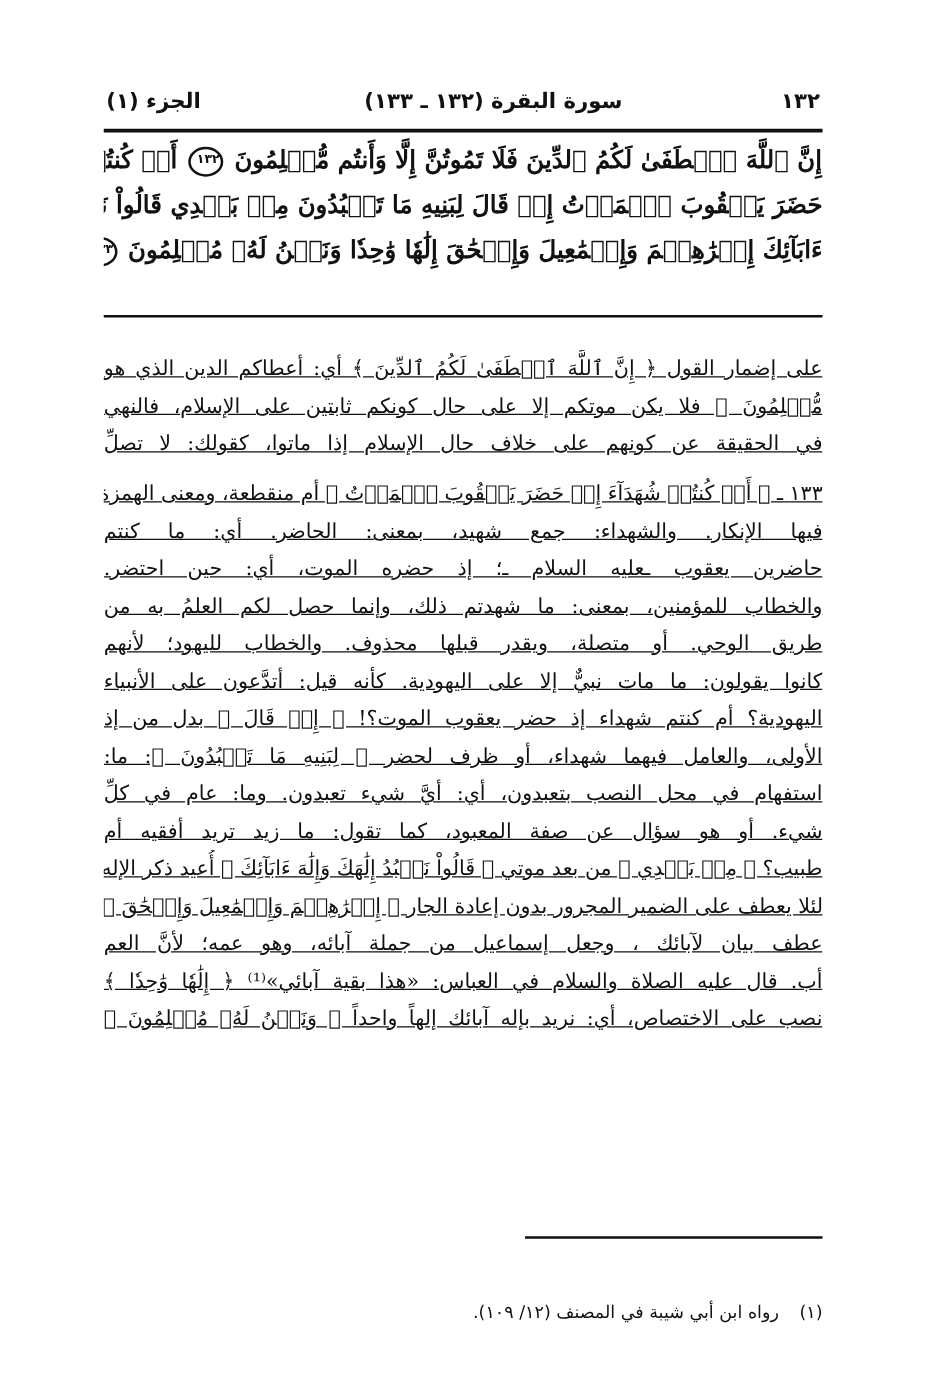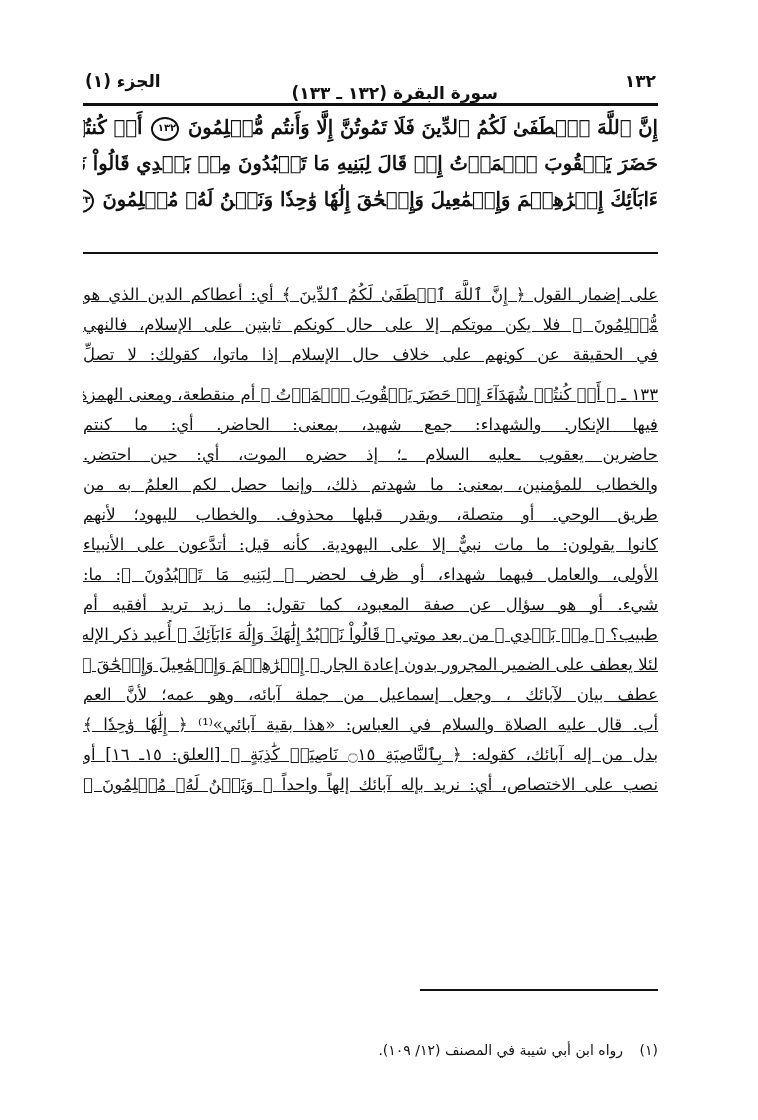--- a/index.html
+++ b/index.html
@@ -35,21 +35,20 @@
     }
     .header .page-num {
       position: absolute;
       right: 2px;
       top: 0;
     }
     .header .surah {
       position: absolute;
       right: 160px;
       top: 0;
-      margin-top: 12px;
     }
     .header .juz {
       position: absolute;
       left: 2px;
       top: 0;
     }
     .rule {
       position: absolute;
       left: 0;
       width: 575px;
@@ -168,27 +167,28 @@
     <span class="line">على إضمار القول ﴿ إِنَّ ٱللَّهَ ٱصۡطَفَىٰ لَكُمُ ٱلدِّينَ ﴾ أي: أعطاكم الدين الذي هو</span>
     <span class="line">مُّسۡلِمُونَ ﴾ فلا يكن موتكم إلا على حال كونكم ثابتين على الإسلام، فالنهي</span>
     <span class="line">في الحقيقة عن كونهم على خلاف حال الإسلام إذا ماتوا، كقولك: لا تصلِّ</span>
     <div class="para-gap"></div>
     <span class="line">١٣٣ ـ ﴿ أَمۡ كُنتُمۡ شُهَدَآءَ إِذۡ حَضَرَ يَعۡقُوبَ ٱلۡمَوۡتُ ﴾ أم منقطعة، ومعنى الهمزة</span>
     <span class="line">فيها الإنكار. والشهداء: جمع شهيد، بمعنى: الحاضر. أي: ما كنتم</span>
     <span class="line">حاضرين يعقوب ـعليه السلام ـ؛ إذ حضره الموت، أي: حين احتضر.</span>
     <span class="line">والخطاب للمؤمنين، بمعنى: ما شهدتم ذلك، وإنما حصل لكم العلمُ به من</span>
     <span class="line">طريق الوحي. أو متصلة، ويقدر قبلها محذوف. والخطاب لليهود؛ لأنهم</span>
     <span class="line">كانوا يقولون: ما مات نبيٌّ إلا على اليهودية. كأنه قيل: أتدَّعون على الأنبياء</span>
+    <span class="line">اليهودية؟ أم كنتم شهداء إذ حضر يعقوب الموت؟! ﴿ إِذۡ قَالَ ﴾ بدل من إذ</span>
     <span class="line">الأولى، والعامل فيهما شهداء، أو ظرف لحضر ﴿ لِبَنِيهِ مَا تَعۡبُدُونَ ﴾: ما:</span>
+    <span class="line">استفهام في محل النصب بتعبدون، أي: أيَّ شيء تعبدون. وما: عام في كلِّ</span>
     <span class="line">شيء. أو هو سؤال عن صفة المعبود، كما تقول: ما زيد تريد أفقيه أم</span>
     <span class="line">طبيب؟ ﴿ مِنۢ بَعۡدِي ﴾ من بعد موتي ﴿ قَالُواْ نَعۡبُدُ إِلَٰهَكَ وَإِلَٰهَ ءَابَآئِكَ ﴾ أُعيد ذكر الإله؛</span>
     <span class="line">لئلا يعطف على الضمير المجرور بدون إعادة الجار ﴿ إِبۡرَٰهِـۧمَ وَإِسۡمَٰعِيلَ وَإِسۡحَٰقَ ﴾</span>
     <span class="line">عطف بيان لآبائك ، وجعل إسماعيل من جملة آبائه، وهو عمه؛ لأنَّ العم</span>
     <span class="line">أب. قال عليه الصلاة والسلام في العباس: «هذا بقية آبائي»⁽¹⁾ ﴿ إِلَٰهٗا وَٰحِدٗا ﴾</span>
-    <span class="line">بدل من إله آبائك، كقوله: ﴿ بِٱلنَّاصِيَةِ ۝١٥ نَاصِيَةٖ كَٰذِبَةٍ ﴾ [العلق: ١٥ـ ١٦] أو</span>
     <span class="line">نصب على الاختصاص، أي: نريد بإله آبائك إلهاً واحداً ﴿ وَنَحۡنُ لَهُۥ مُسۡلِمُونَ ﴾</span>
   </div>
 
   <div class="fn-rule"></div>
   <div class="footnote">
     <span class="fn-num">(١)</span>
     <span>رواه ابن أبي شيبة في المصنف (١٢/ ١٠٩).</span>
   </div>
 
 </div>

